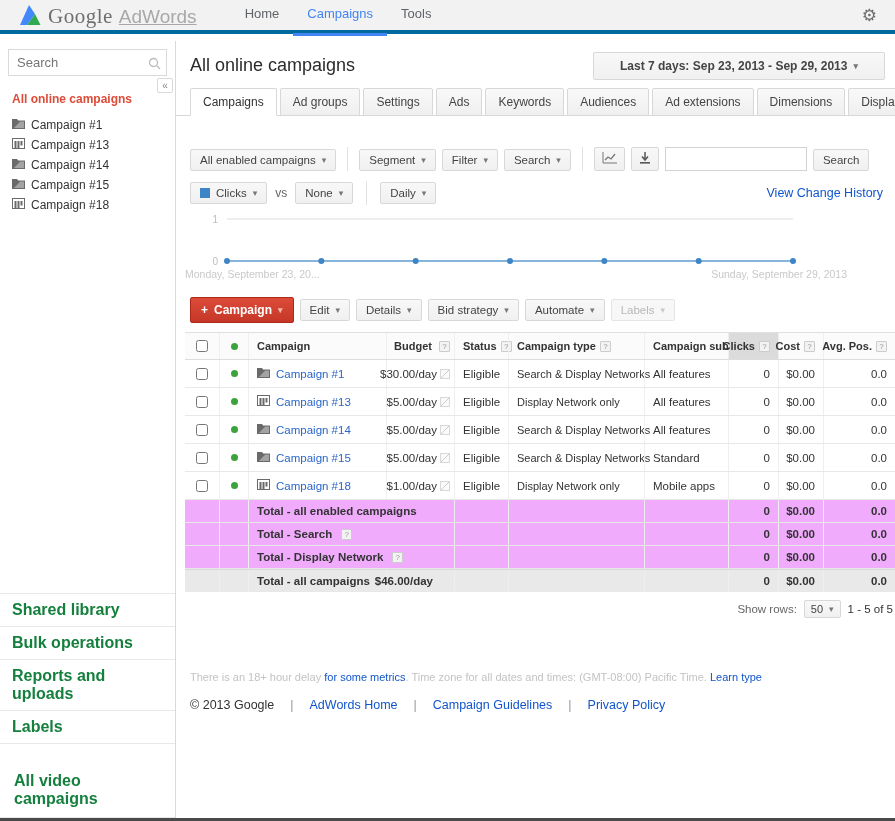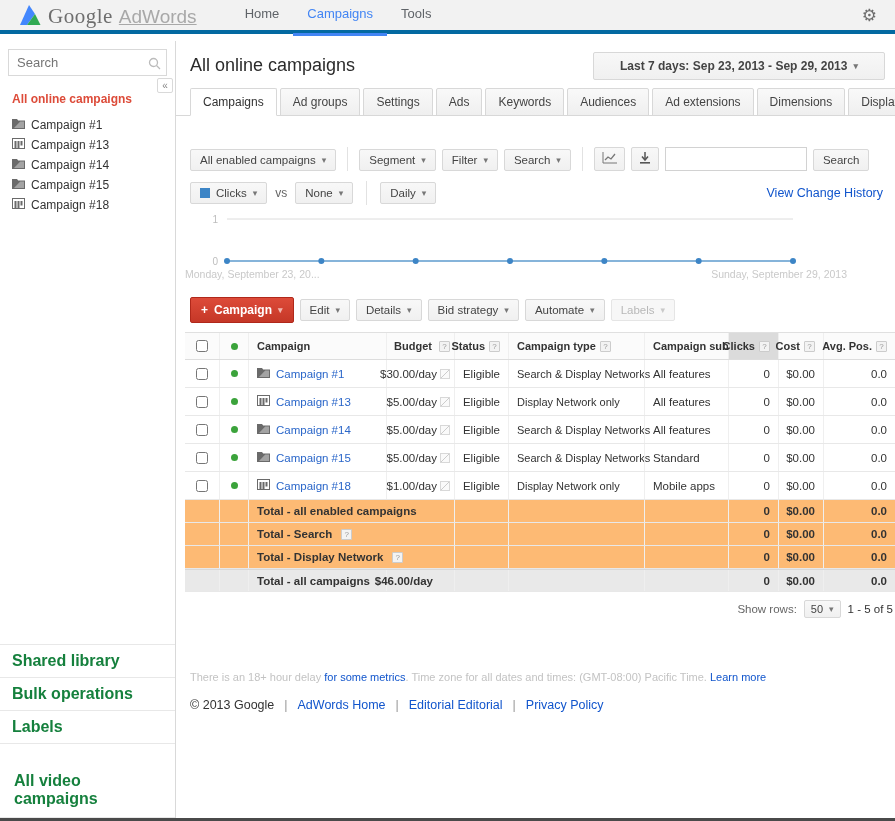--- a/index.html
+++ b/index.html
@@ -104,28 +104,28 @@
   .gtable { margin-left:9px; width:710px; border-top:1px solid #e0e0e0; }
   .tr { display:flex; align-items:stretch; border-bottom:1px solid #e8e8e8; background:#fff; }
   .td {
     display:flex; align-items:center; padding:0 8px; font-size:11.5px;
     border-left:1px solid #efefef; white-space:nowrap; overflow:visible;
   }
   .td:first-child { border-left:none; }
   .tr.head { background:#fbfbfb; height:27px; border-bottom:1px solid #ddd; }
   .tr.head .td { font-size:11px; font-weight:bold; color:#333; }
   .tr.data { height:28px; }
-  .tr.total { height:23px; background:#fdba74; }
+  .tr.total { height:23px; background:#f0abfc; }
   .tr.total .td { font-weight:bold; }
   .tr.grand { background:#e9e9e9; border-top:1px solid #d8d8d8; }
   .c-check { width:34px; justify-content:center; }
   .c-dot { width:29px; justify-content:center; }
   .c-camp { width:138px; gap:6px; }
   .c-budget { width:68px; justify-content:flex-end; gap:3px; padding:0 4px; }
-  .c-status { width:54px;justify-content:flex-end; }
+  .c-status { width:54px; }
   .c-type { width:136px; font-size:11px !important; }
   .c-subtype { width:84px; }
   .c-clicks { width:50px; justify-content:flex-end; }
   .c-cost { width:45px; justify-content:flex-end; }
   .c-avg { width:72px; justify-content:flex-end; }
   .c-label2 { width:206px; gap:5px; }       
   .sorted { background:#dbdbdb; }
   .camp-link { color:#2a66c9; text-decoration:none; cursor:pointer; }
   .dot { width:7px; height:7px; border-radius:50%; background:#3ba33b; display:inline-block; cursor:pointer; }
   .helpbox {
@@ -141,21 +141,21 @@
   .sort-arrow { font-size:10px; margin-right:3px; color:#333; }
   input[type="checkbox"] { width:12px; height:12px; cursor:pointer; }
   .grand-budget { padding-right:21px !important; }
   
   .table-footer { display:flex; justify-content:flex-end; align-items:center; gap:7px; padding:8px 2px 6px 0; font-size:11.5px; color:#666; }
   .page-range { color:#333; }
   .rows-select { padding:2px 6px; font-size:11px; }
   
   .disclaimer { margin:46px 0 0 14px; font-size:11px; color:#c3c3c3; line-height:15px; }
   .link { color:#1155cc; cursor:pointer; text-decoration:none; }
-  .copyright { display:flex; align-items:flex-start; gap:10px; margin:13px 0 0 14px; font-size:12.5px; color:#333; }
+  .copyright { display:flex; align-items:flex-start; gap:16px; margin:13px 0 0 14px; font-size:12.5px; color:#333; }
   .copyright .pipe { color:#999; }
   .copyright .link { font-size:12.5px; }
   .bottombar { position:absolute; left:0; bottom:0; width:895px; height:3px; background:#4a4a4a; }
 </style>
 </head>
 <body>
 
 <div class="topbar">
   <div class="logo">
     <span><svg width="24" height="22" viewBox="0 0 24 22">
@@ -220,20 +220,21 @@
             <rect x="2.5" y="3" width="2" height="7" fill="#6a6a6a"></rect>
             <rect x="5.5" y="3" width="2" height="7" fill="#6a6a6a"></rect>
             <rect x="8.5" y="3" width="2" height="4.5" fill="#6a6a6a"></rect>
           </svg></span>
       <span>Campaign #18</span>
     </div>
   </div>
   <div class="sidebar-bottom">
     <div class="sb-item">Shared library</div>
     <div class="sb-item">Bulk operations</div>
+    <div class="sb-item">Reports and uploads</div>
     <div class="sb-item last">Labels</div>
     <div class="video-item">All video campaigns</div>
   </div>
 </div>
 
 <div class="main">
 
   <div class="title-row">
     <div class="page-title">All online campaigns</div>
     <div class="btn bold">
@@ -586,29 +587,29 @@
     <span>Show rows:</span>
     <div class="btn rows-select">
       <span>50</span>
       <span class="arrow">▾</span>
     </div>
     <span class="page-range">1 - 5 of 5</span>
   </div>
 
   <div class="disclaimer">
     <div>
-      <span>There is an 18+ hour delay </span><span class="link">for some metrics</span><span>. Time zone for all dates and times: (GMT-08:00) Pacific Time. </span><span class="link">Learn more</span>
+      <span>There is an 18+ hour delay </span><span class="link">for some metrics</span><span>. Time zone for all dates and times: (GMT-08:00) Pacific Time. </span><span class="link">Learn type</span>
     </div>
   </div>
 
   <div class="copyright">
     <span>© 2013 Google</span>
     <span class="pipe">|</span>
     <span class="link">AdWords Home</span>
     <span class="pipe">|</span>
-    <span class="link">Editorial Editorial</span>
+    <span class="link">Campaign Guidelines</span>
     <span class="pipe">|</span>
     <span class="link">Privacy Policy</span>
   </div>
 
 </div>
 
 <div class="bottombar"></div>
 
 </body></html>

